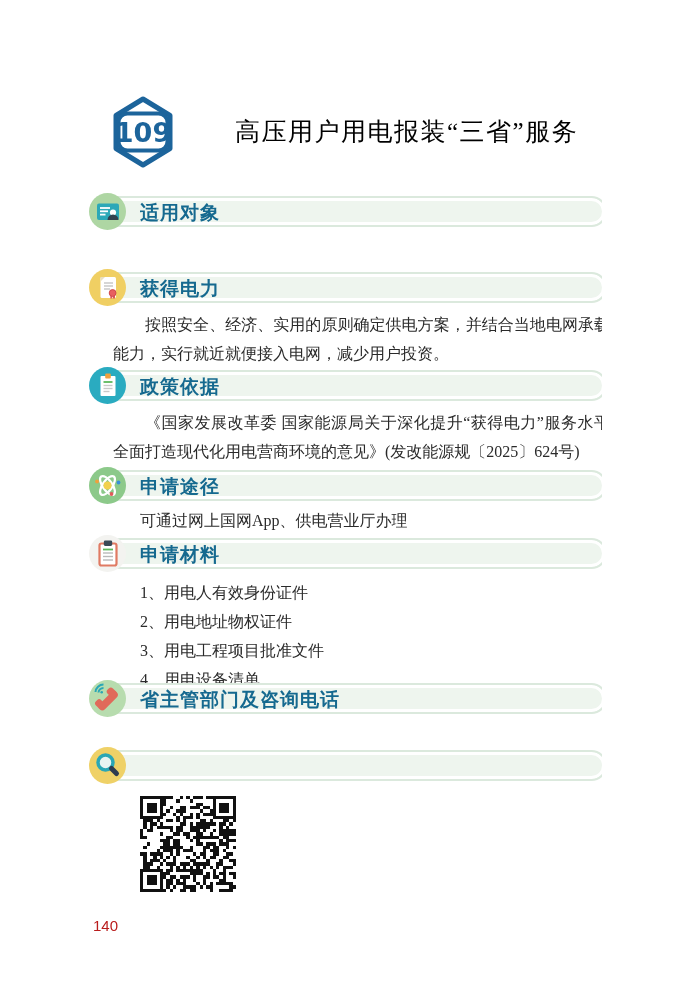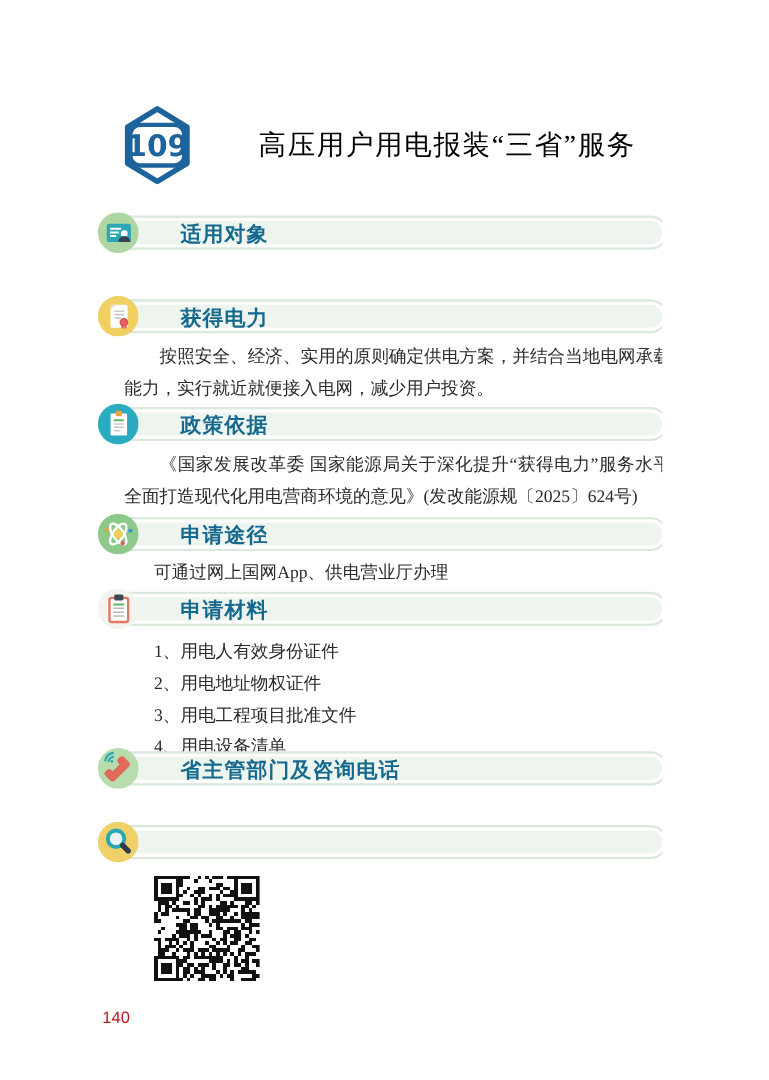--- a/index.html
+++ b/index.html
@@ -25,21 +25,21 @@
     background:#eef5ee;
     border:2px solid #dbe9dd;
     border-radius:17px;
     box-shadow:inset 0 0 0 3px #ffffff;
     box-sizing:border-box;
   }
   .sec-bar .icircle{position:absolute;left:-1px;top:-3px;width:37px;height:37px;}
   .sec-bar .label{
     position:absolute;left:50px;top:4px;
     font-size:19px;font-weight:bold;color:#15698f;
-    letter-spacing:1px;white-space:nowrap;margin-left:24px;
+    letter-spacing:1px;white-space:nowrap;
   }
   
   .line{
     position:absolute;left:140px;width:470px;
     font-size:16px;line-height:24px;color:#2a2a2a;
     white-space:nowrap;
   }
   .para{
     position:absolute;left:113px;width:497px;
     font-size:16px;line-height:29px;color:#2a2a2a;

